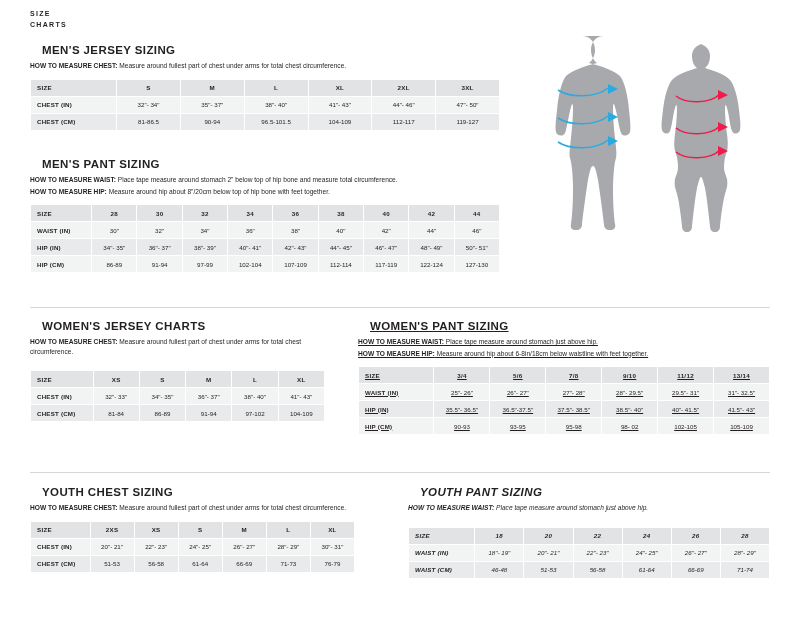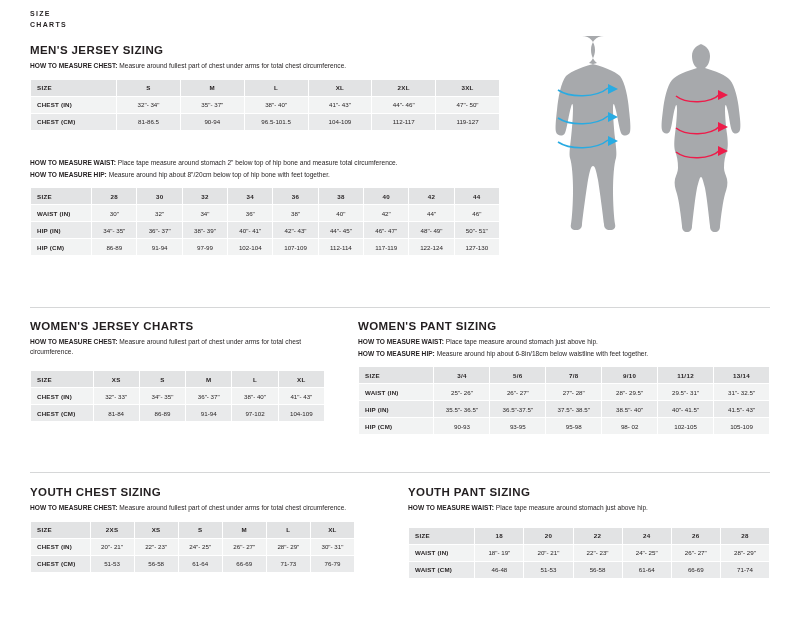--- a/index.html
+++ b/index.html
@@ -21,21 +21,21 @@
     letter-spacing: 1.3px;
     line-height: 11px;
     color: #231f20;
   }
 
   .section-title {
     font-size: 11.5px;
     font-weight: bold;
     letter-spacing: 0.4px;
     color: #231f20;
-    margin: 0 0 5px 0;
+    margin: 0 0 5px 12px;
   }
   .howto {
     font-size: 6.6px;
     line-height: 9.5px;
     color: #231f20;
     margin: 0 0 2px 0;
     font-weight: normal;
   }
   .howto b { font-weight: bold; }
 
@@ -74,23 +74,23 @@
     height: 1px;
     background: #d6d7d8;
     left: 30px;
     width: 740px;
   }
 
   
   #men-jersey { position: absolute; left: 30px; top: 44px; width: 470px; }
   #men-pant   { position: absolute; left: 30px; top: 158px; width: 470px; }
   #women-jersey { position: absolute; left: 30px; top: 320px; width: 295px; }
-  #women-pant   { position: absolute; left: 358px; top: 320px; width: 412px; }
+  #women-pant   { position: absolute; left: 358px; top: 320px; width: 412px; text-decoration: underline; }
   #youth-jersey { position: absolute; left: 30px; top: 486px; width: 325px; }
-  #youth-pant   { position: absolute; left: 408px; top: 486px; width: 362px; }
+  #youth-pant   { position: absolute; left: 408px; top: 486px; width: 362px; font-style: italic; }
 
   #div1 { top: 307px; }
   #div2 { top: 472px; }
 
   .tbl-wrap { margin-top: 8px; }
 
   
   .figures { position: absolute; left: 520px; top: 30px; width: 260px; height: 230px; }
   svg.fig { display: block; }
 </style>
@@ -147,20 +147,21 @@
               <td class="">104-109</td>
               <td class="">112-117</td>
               <td class="">119-127</td>
             </tr>
           </tbody>
         </table>
     </div>
   </div>
 
   <div id="men-pant">
+    <div class="section-title">MEN'S PANT SIZING</div>
     <p class="howto">
       <b>HOW TO MEASURE WAIST:</b><span> Place tape measure around stomach 2" below top of hip bone and measure total circumference.</span>
     </p>
     <p class="howto">
       <b>HOW TO MEASURE HIP:</b><span> Measure around hip about 8"/20cm below top of hip bone with feet together.</span>
     </p>
     <div class="tbl-wrap">
       <table class="sizetable">
           <colgroup>
             <col style="width:13.043478260869566%">

